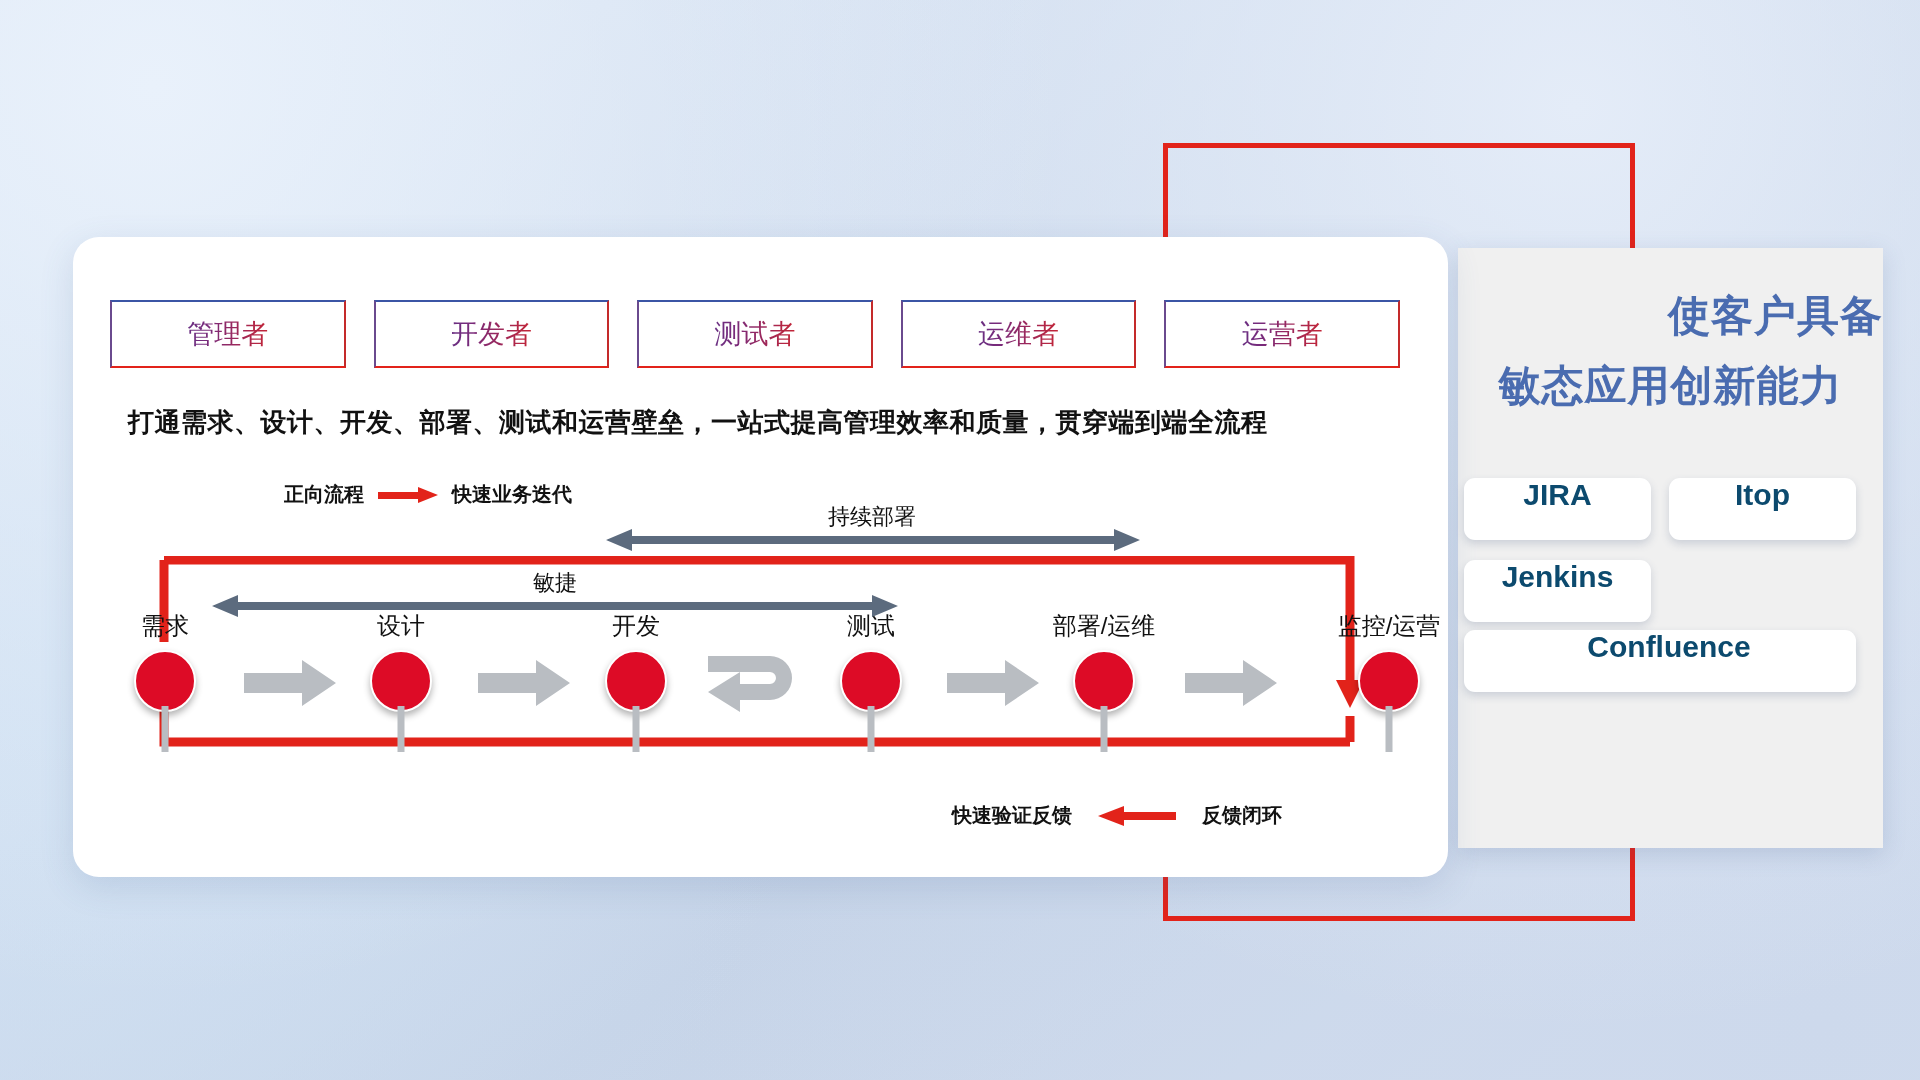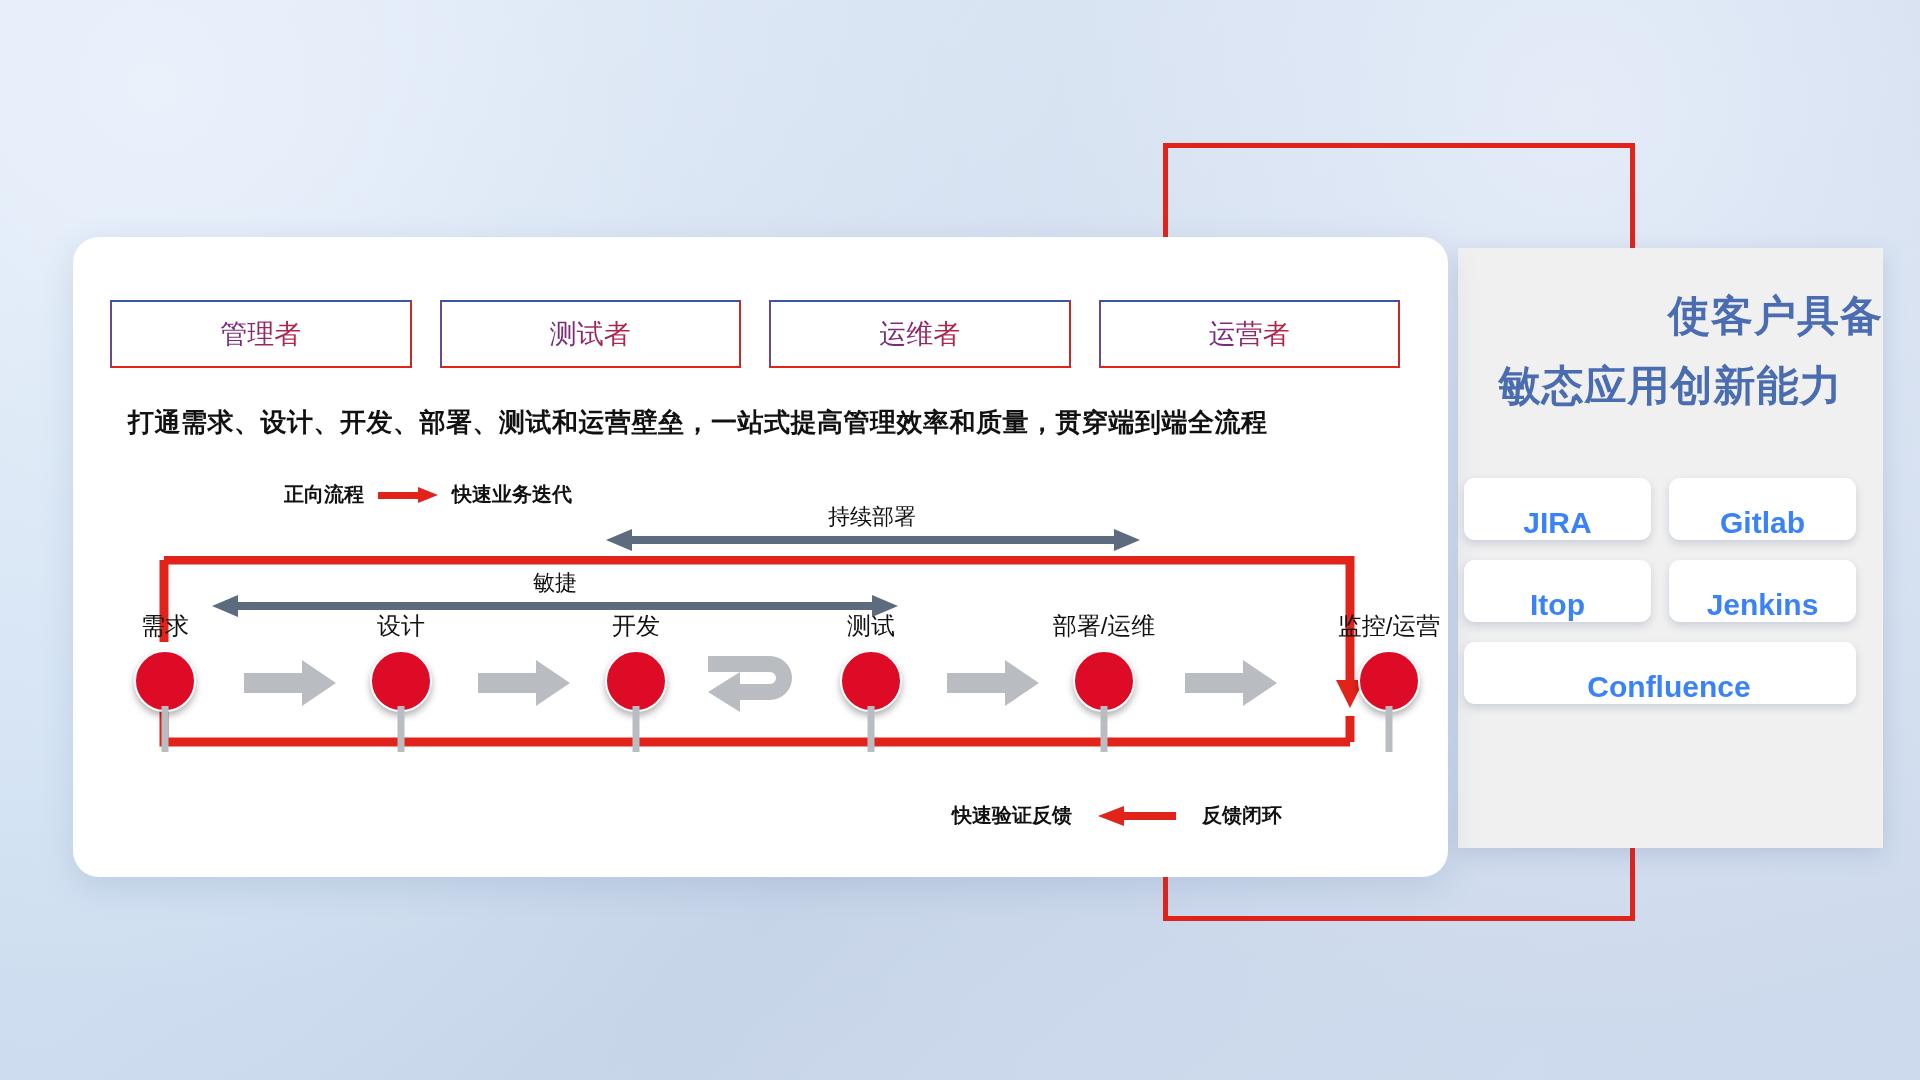--- a/index.html
+++ b/index.html
@@ -141,35 +141,38 @@
     letter-spacing: 1px;
   }
   .panel-title .l1 { font-size: 42px; display: block; text-align: right; }
   .panel-title .l2 { font-size: 42px; display: block; margin-top: 14px; }
 
   .tools { position: absolute; display: flex; flex-wrap: wrap; }
   .tool-btn {
     background: #ffffff;
     border-radius: 11px;
     box-shadow: 0 4px 8px rgba(60,80,120,0.20);
-    display: flex; align-items: flex-end; justify-content: center;
-    font-size: 30px; font-weight: bold; color: #3b82f6;
+    display: flex; align-items: flex-start; justify-content: center;
+    font-size: 30px; font-weight: bold; color: #0c4a6e;
     height: 62px;
   }
 </style>
 </head>
 <body>
 
 <div class="red-frame" style="left:1163px; top:143px; width:472px; height:778px;"></div>
 
 <div class="card" style="left:73px; top:237px; width:1375px; height:640px;"></div>
 
 <div class="roles" style="left:110px; top:300px; width:1290px; z-index:6;">
   <div class="role-box">
     <span>管理者</span>
+  </div>
+  <div class="role-box">
+    <span>开发者</span>
   </div>
   <div class="role-box">
     <span>测试者</span>
   </div>
   <div class="role-box">
     <span>运维者</span>
   </div>
   <div class="role-box">
     <span>运营者</span>
   </div>
@@ -266,23 +269,20 @@
 
 <div class="panel-title" style="position:absolute; left:1458px; top:288px; width:425px; z-index:4;">
   <span class="l1">使客户具备</span>
   <span class="l2">敏态应用创新能力</span>
 </div>
 
 <div class="tools" style="left:1464px; top:478px; width:412px; z-index:4;">
   <div class="tool-btn" style="width:187px; margin:0 18px 20px 0;">
     <span>JIRA</span>
   </div>
-  <div class="tool-btn" style="width:187px; margin:0 0 20px 0;">
-    <span>Gitlab</span>
-  </div>
   <div class="tool-btn" style="width:187px; margin:0 18px 20px 0;">
     <span>Itop</span>
   </div>
   <div class="tool-btn" style="width:187px; margin:0 0 8px 0;">
     <span>Jenkins</span>
   </div>
   <div class="tool-btn" style="width:392px; margin:0;padding-left:18px;">
     <span>Confluence</span>
   </div>
 </div>

